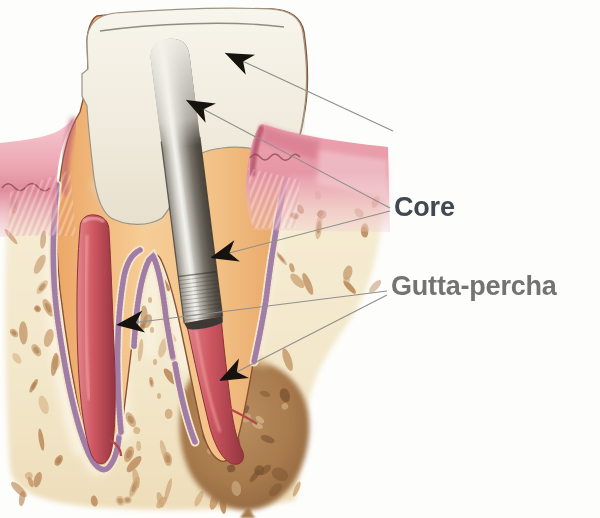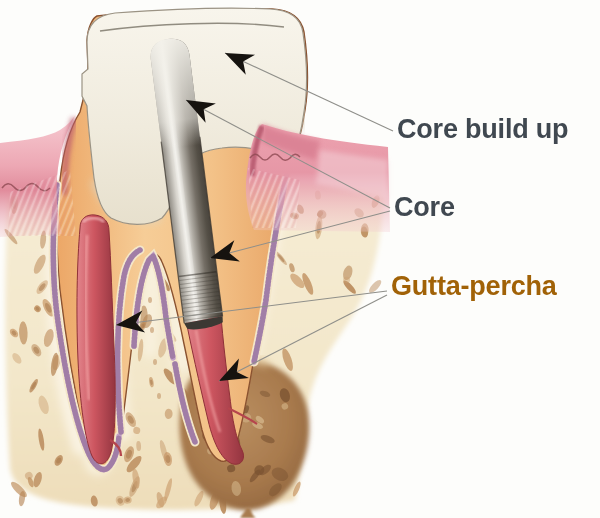--- a/index.html
+++ b/index.html
@@ -393,16 +393,15 @@
   </g>
   <g fill="#16130f">
     <path d="M0,0 L28,11 L20,0 L28,-11 Z" transform="translate(225,53) rotate(24.9)"></path>
     <path d="M0,0 L28,11 L20,0 L28,-11 Z" transform="translate(186,100) rotate(27.9)"></path>
     <path d="M0,0 L28,11 L20,0 L28,-11 Z" transform="translate(210,258) rotate(-14.6)"></path>
     <path d="M0,0 L28,11 L20,0 L28,-11 Z" transform="translate(116,325) rotate(-7.2)"></path>
     <path d="M0,0 L28,11 L20,0 L28,-11 Z" transform="translate(219,381) rotate(-27.1)"></path>
   </g>
 </svg>
 
-<div class="lbl lbl-core" style="color: rgb(64, 72, 80);">Core build up</div>
 <div class="lbl lbl-post" style="color: rgb(64, 72, 80);">Core</div>
-<div class="lbl lbl-gutta" style="color: #a16207;">Gutta-percha</div>
+<div class="lbl lbl-gutta" style="color: #737373;">Gutta-percha</div>
 </div>
 
 </body></html>

